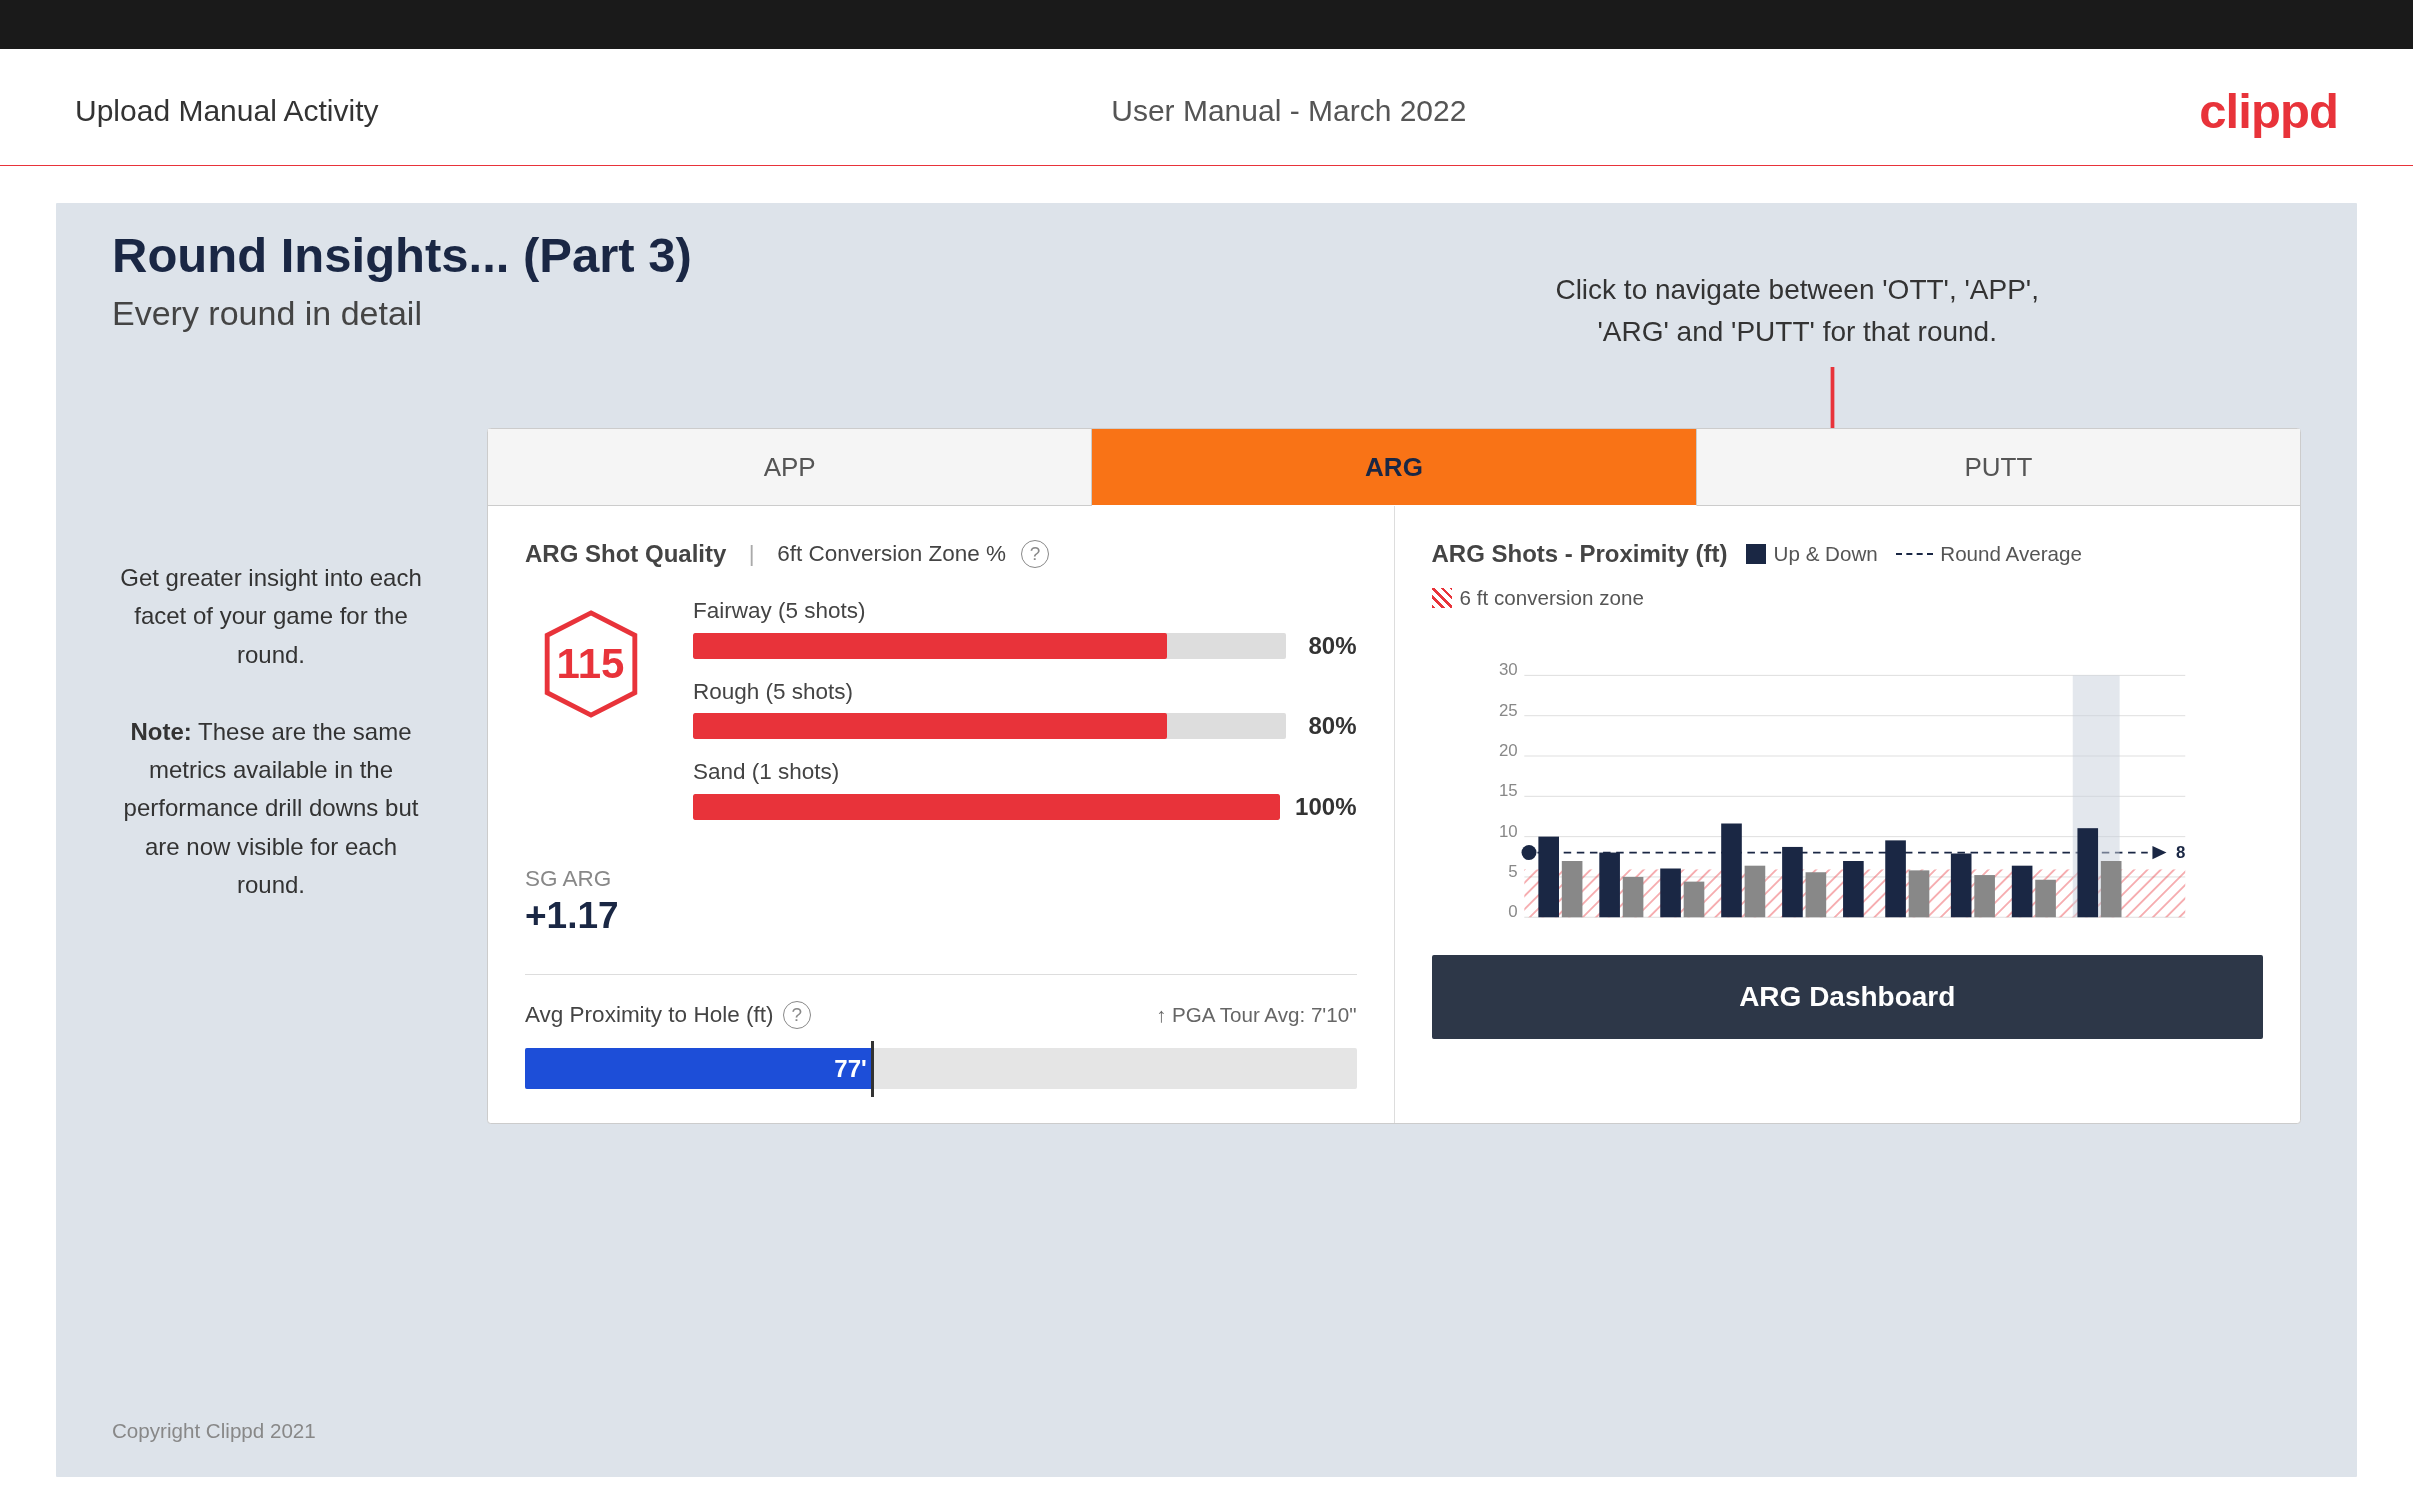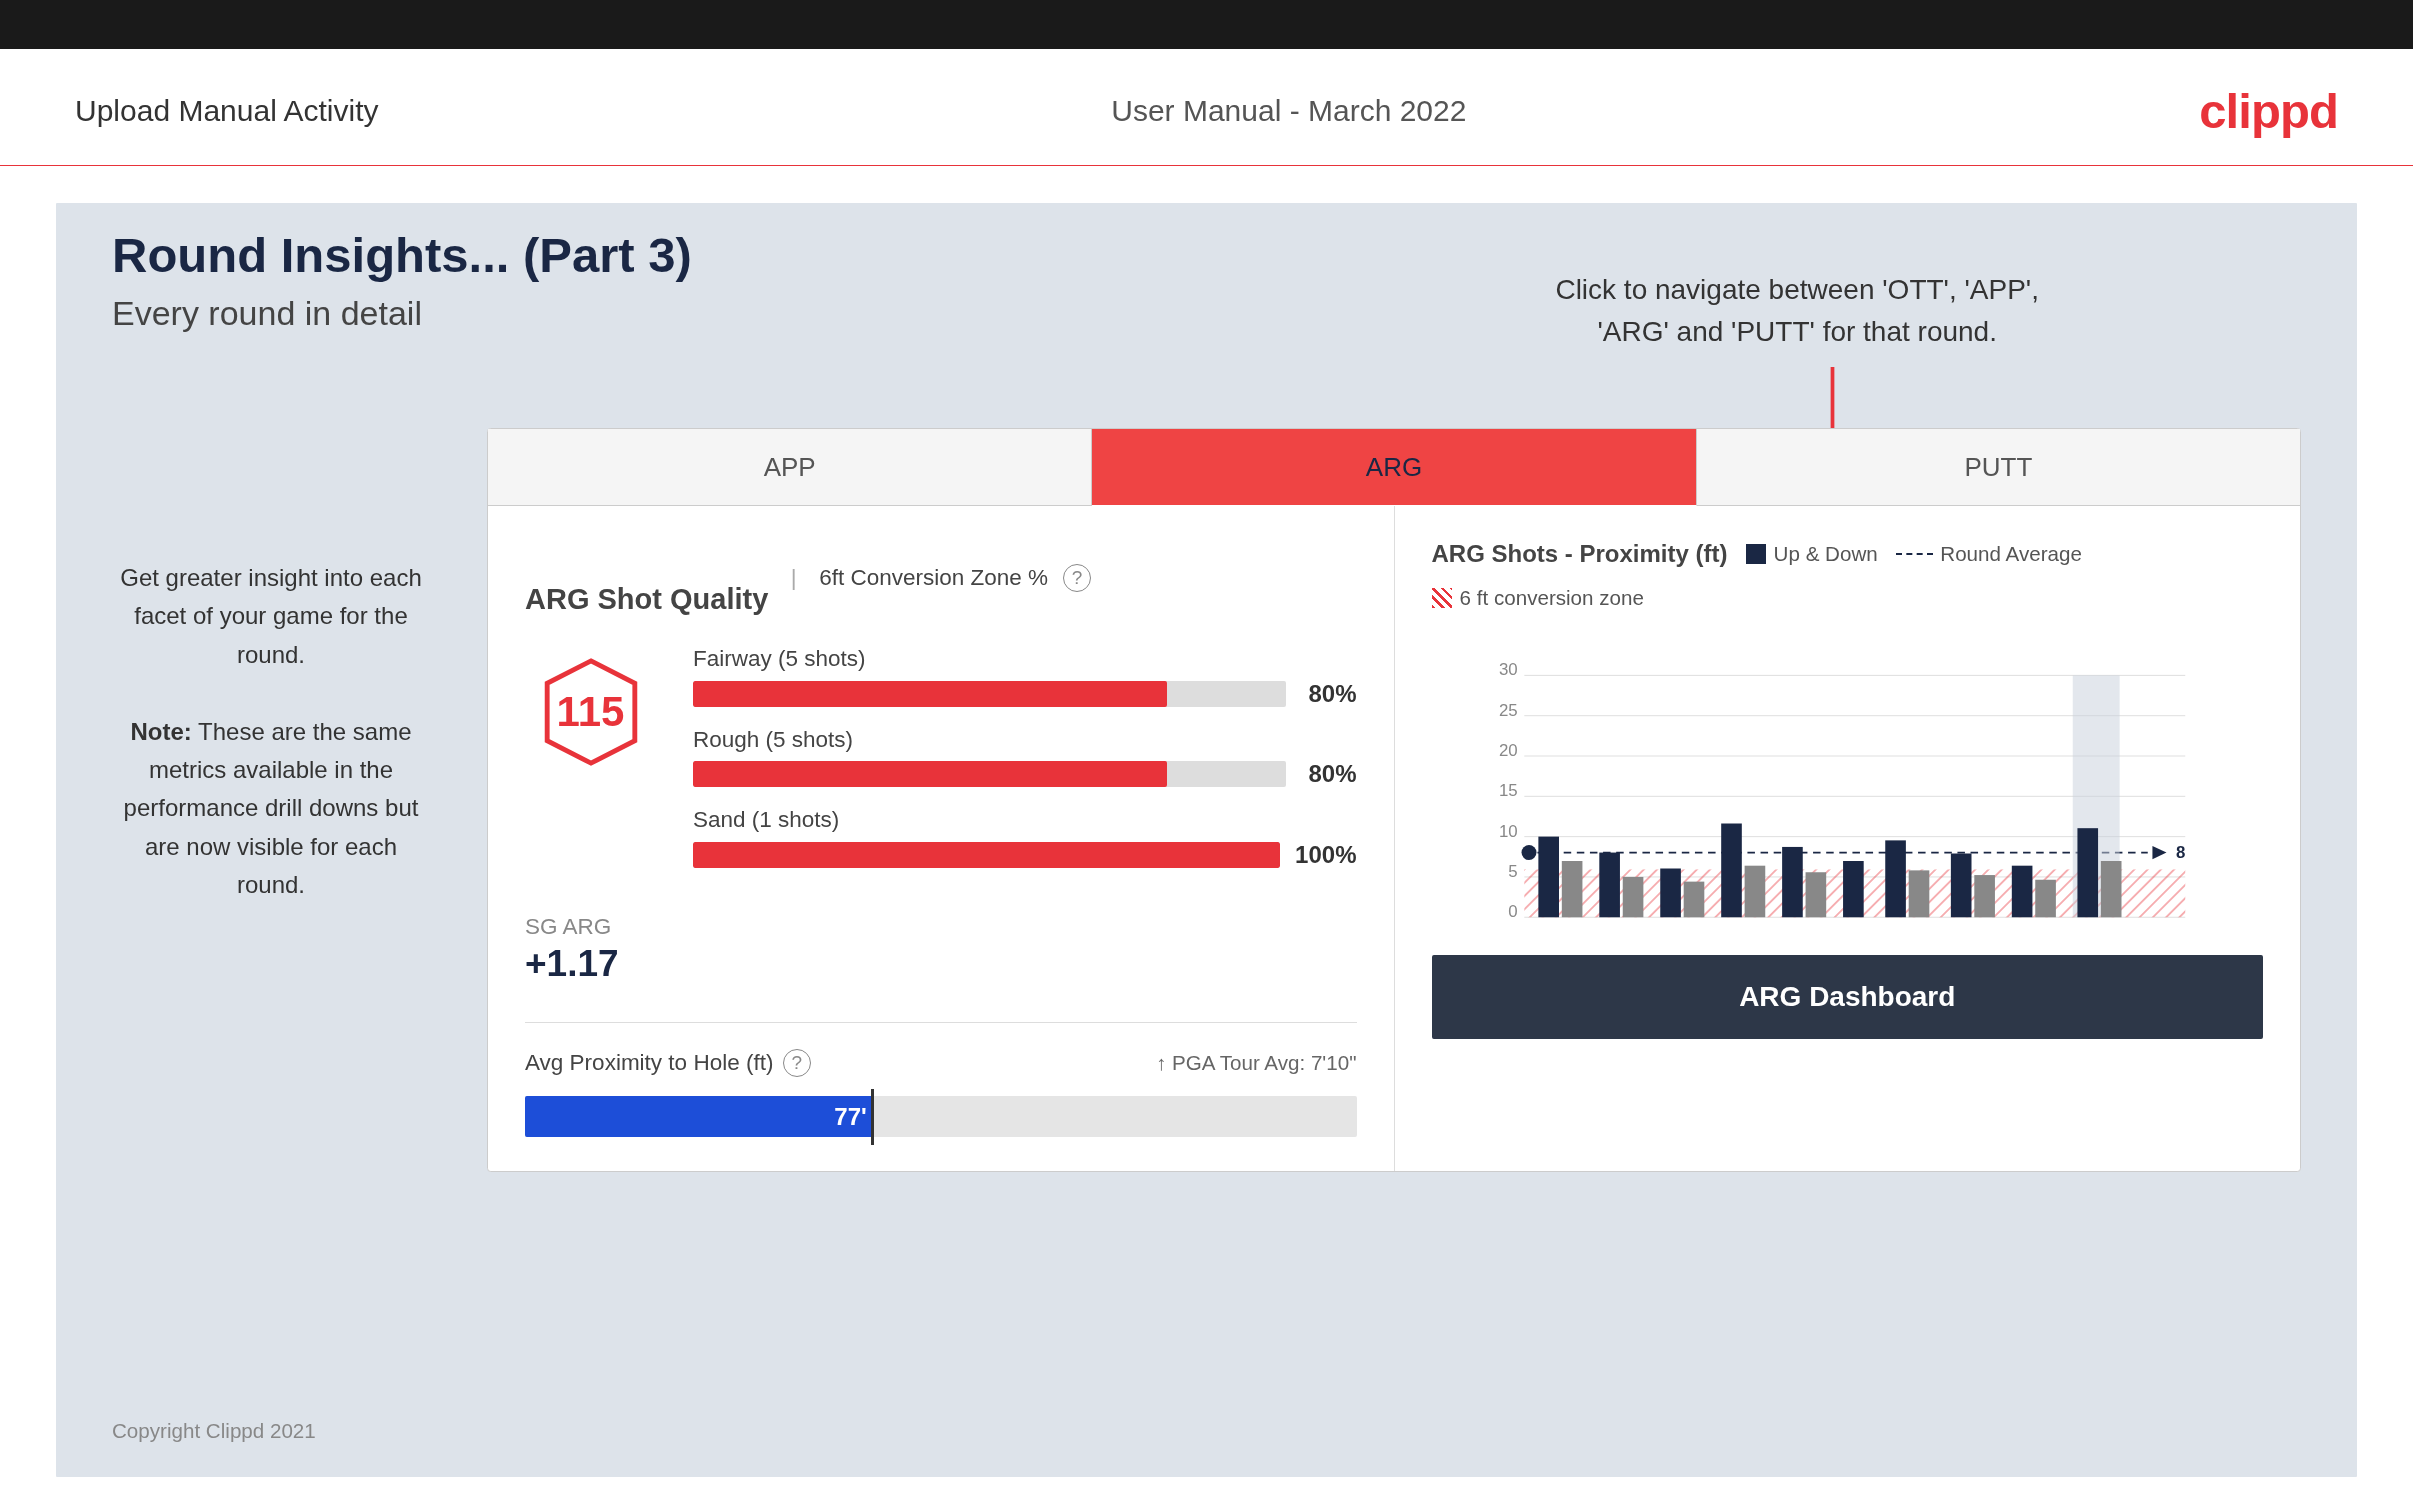--- a/index.html
+++ b/index.html
@@ -124,23 +124,23 @@
       padding: 22.5px 0;
       text-align: center;
       font-size: 26px;
       color: #555;
       cursor: pointer;
       border-right: 0.9px solid #ccc;
       background: #f5f5f5;
     }
     .tab:last-child { border-right: none; }
     .tab.active {
-      background: #ef4444;
+      background: #f97316;
       color: #1a2744;
-      font-weight: 400;
+      font-weight: 700;
       border-bottom: 1.9px solid #fff;
       margin-bottom: -0.9px;
       position: relative;
       z-index: 1;
     }
 
     
     .card-body {
       display: flex;
     }
@@ -159,22 +159,21 @@
       display: flex;
       align-items: center;
       gap: 15px;
       font-size: 22.5px;
       color: #444;
       margin-bottom: 30px;
       flex-wrap: wrap;
     }
     .section-title {
       font-weight: 600;
-      font-size: 29px;
-      margin-top: 43px;
+      font-size: 24px;
     }
     .question-icon {
       width: 28px;
       height: 28px;
       border-radius: 50%;
       border: 1.9px solid #888;
       display: inline-flex;
       align-items: center;
       justify-content: center;
       font-size: 19px;

